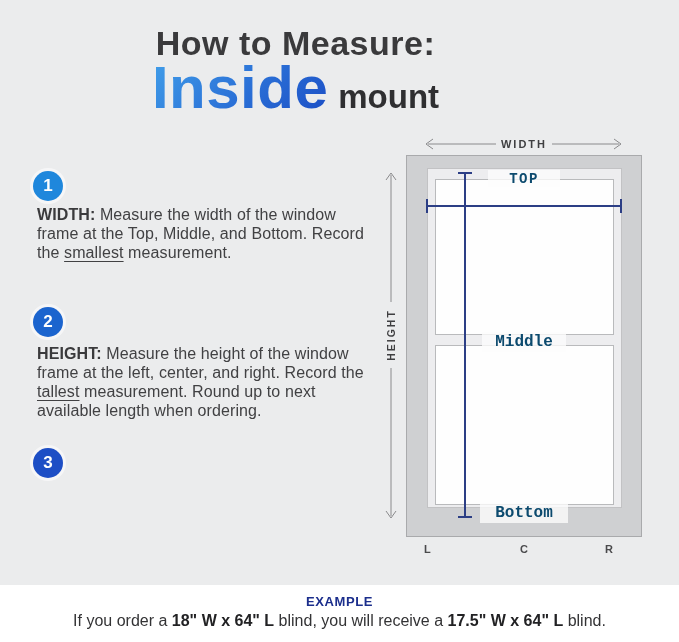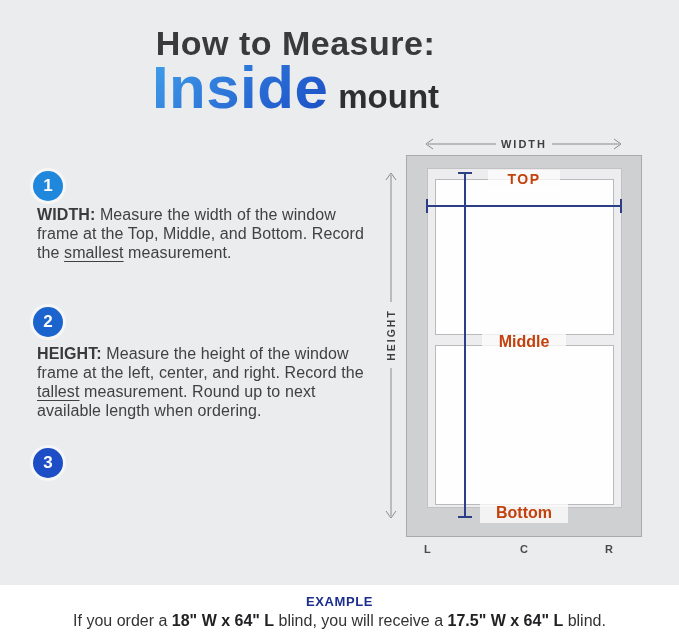--- a/index.html
+++ b/index.html
@@ -61,21 +61,22 @@
   }
   .pane { position: absolute; left: 7px; right: 7px; background: #fefefe; border: 1px solid #b9babc; }
   .pane-top { top: 10px; height: 156px; }
   .pane-bottom { top: 176px; height: 160px; }
 
   .diagram svg { position: absolute; left: 0; top: 0; z-index: 3; }
 
   .label-band {
     position: absolute; z-index: 2; background: rgba(252,252,253,0.78);
     display: flex; align-items: center; justify-content: center;
-    color: #c2410c;
+    color: #0c4a6e;
+    font-family: Liberation Mono, monospace;
   }
   .band-top    { left: 110px; top: 40px;  width: 72px; height: 17px; font-size: 14px; letter-spacing: 1.5px; font-weight: 600; }
   .band-middle { left: 104px; top: 202px; width: 84px; height: 20px; font-size: 16px; font-weight: 600; }
   .band-bottom { left: 102px; top: 373px; width: 88px; height: 20px; font-size: 16px; font-weight: 600; }
 
   .lcr { position: absolute; z-index: 2; top: 413px; font-size: 11px; font-weight: 600; color: #4a4a4c; letter-spacing: 1px; }
   .lcr-l { left: 46px; } .lcr-c { left: 142px; } .lcr-r { left: 227px; }
 
   
   .example {

